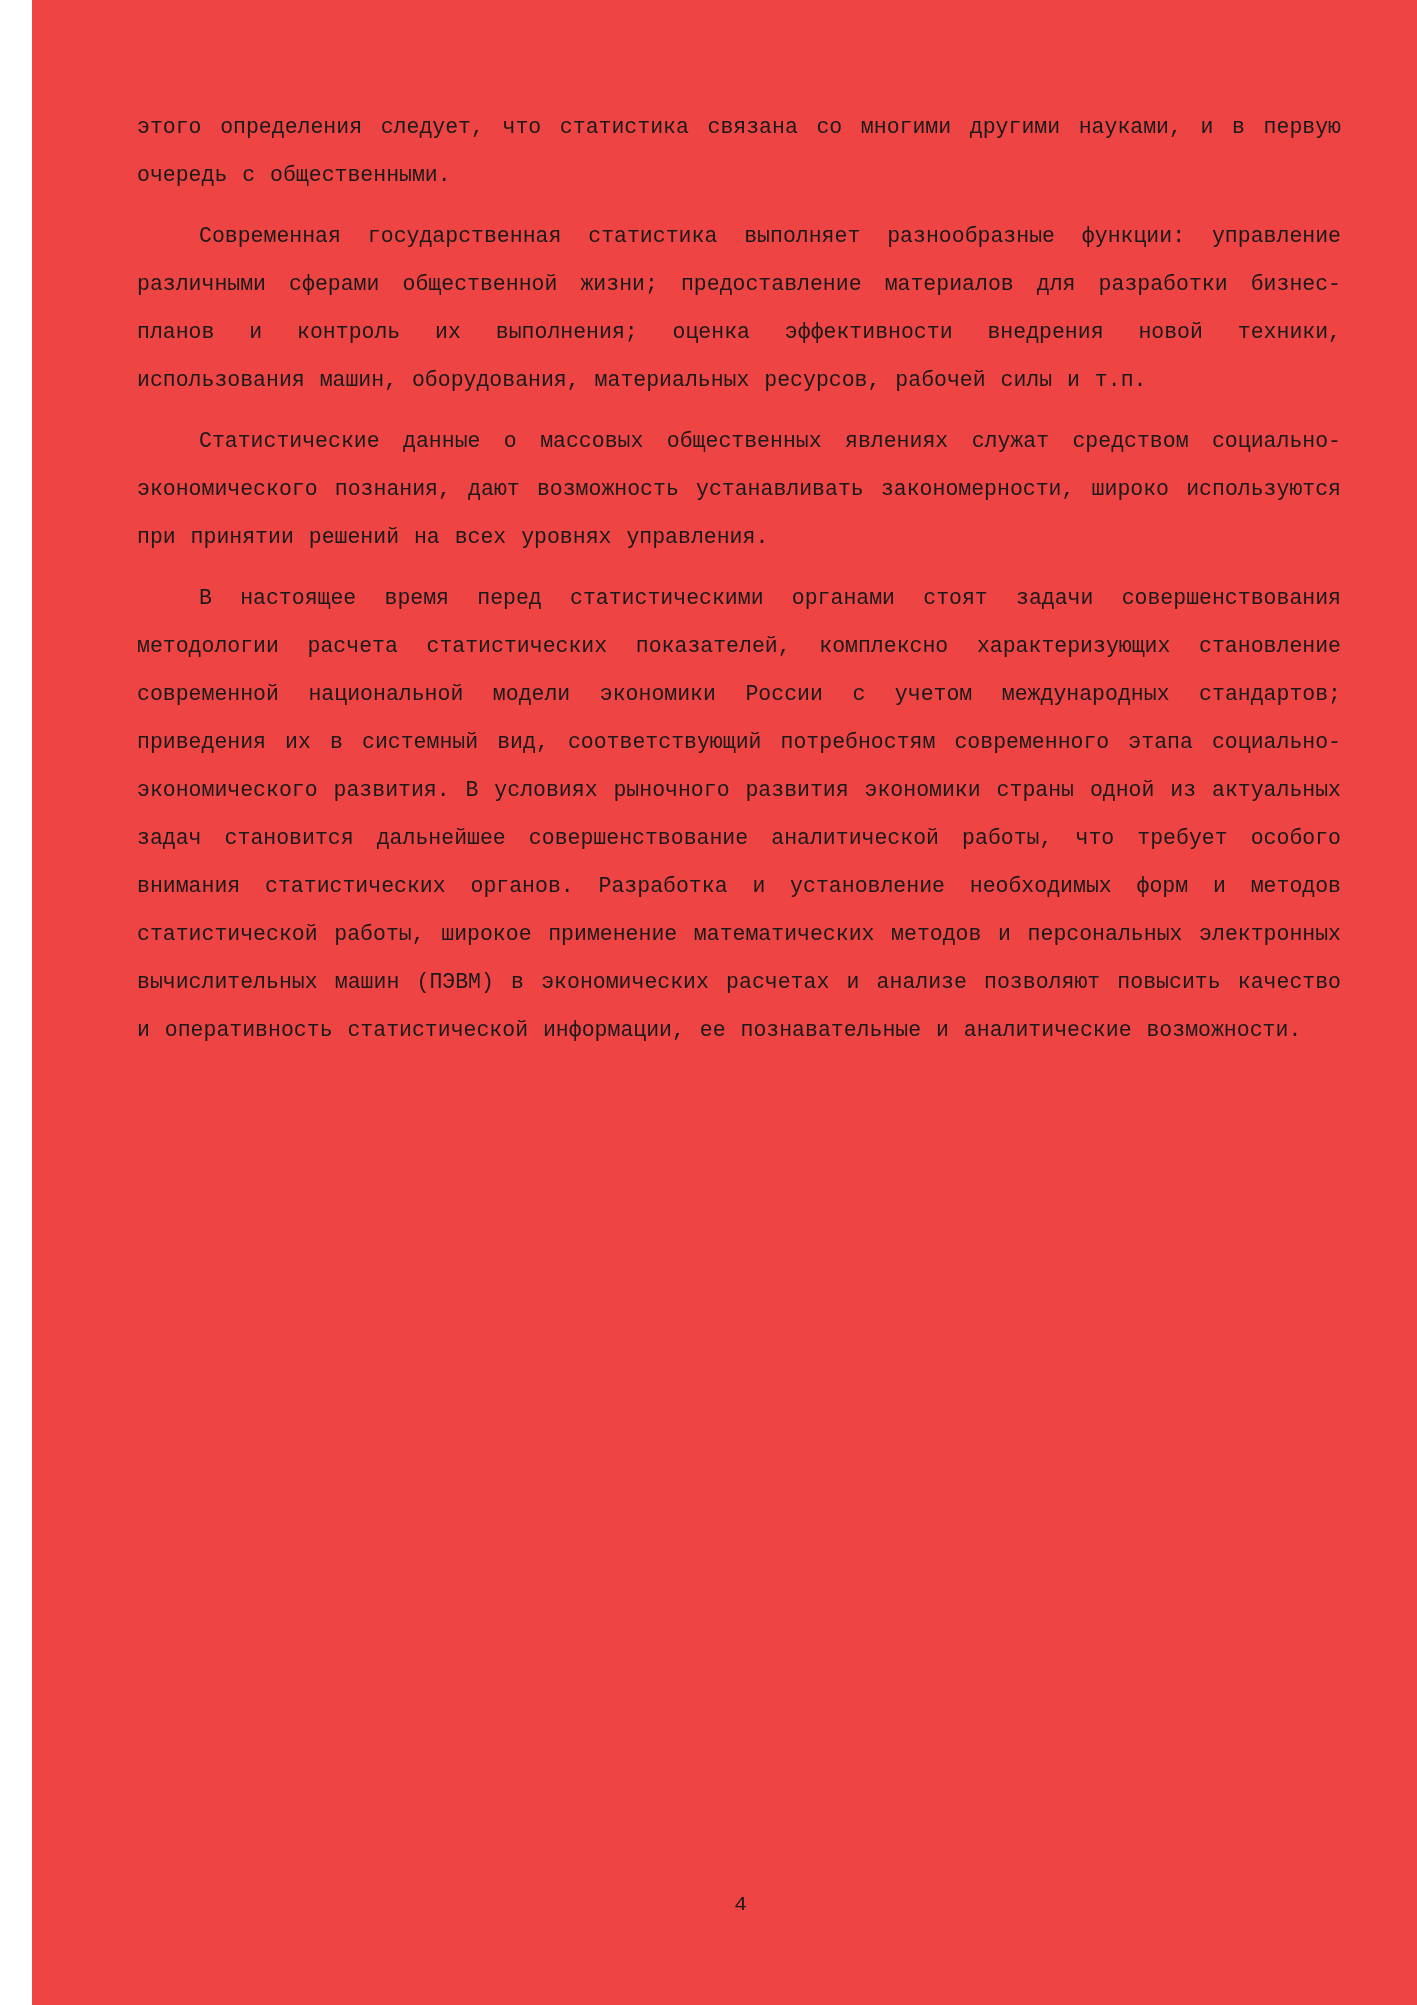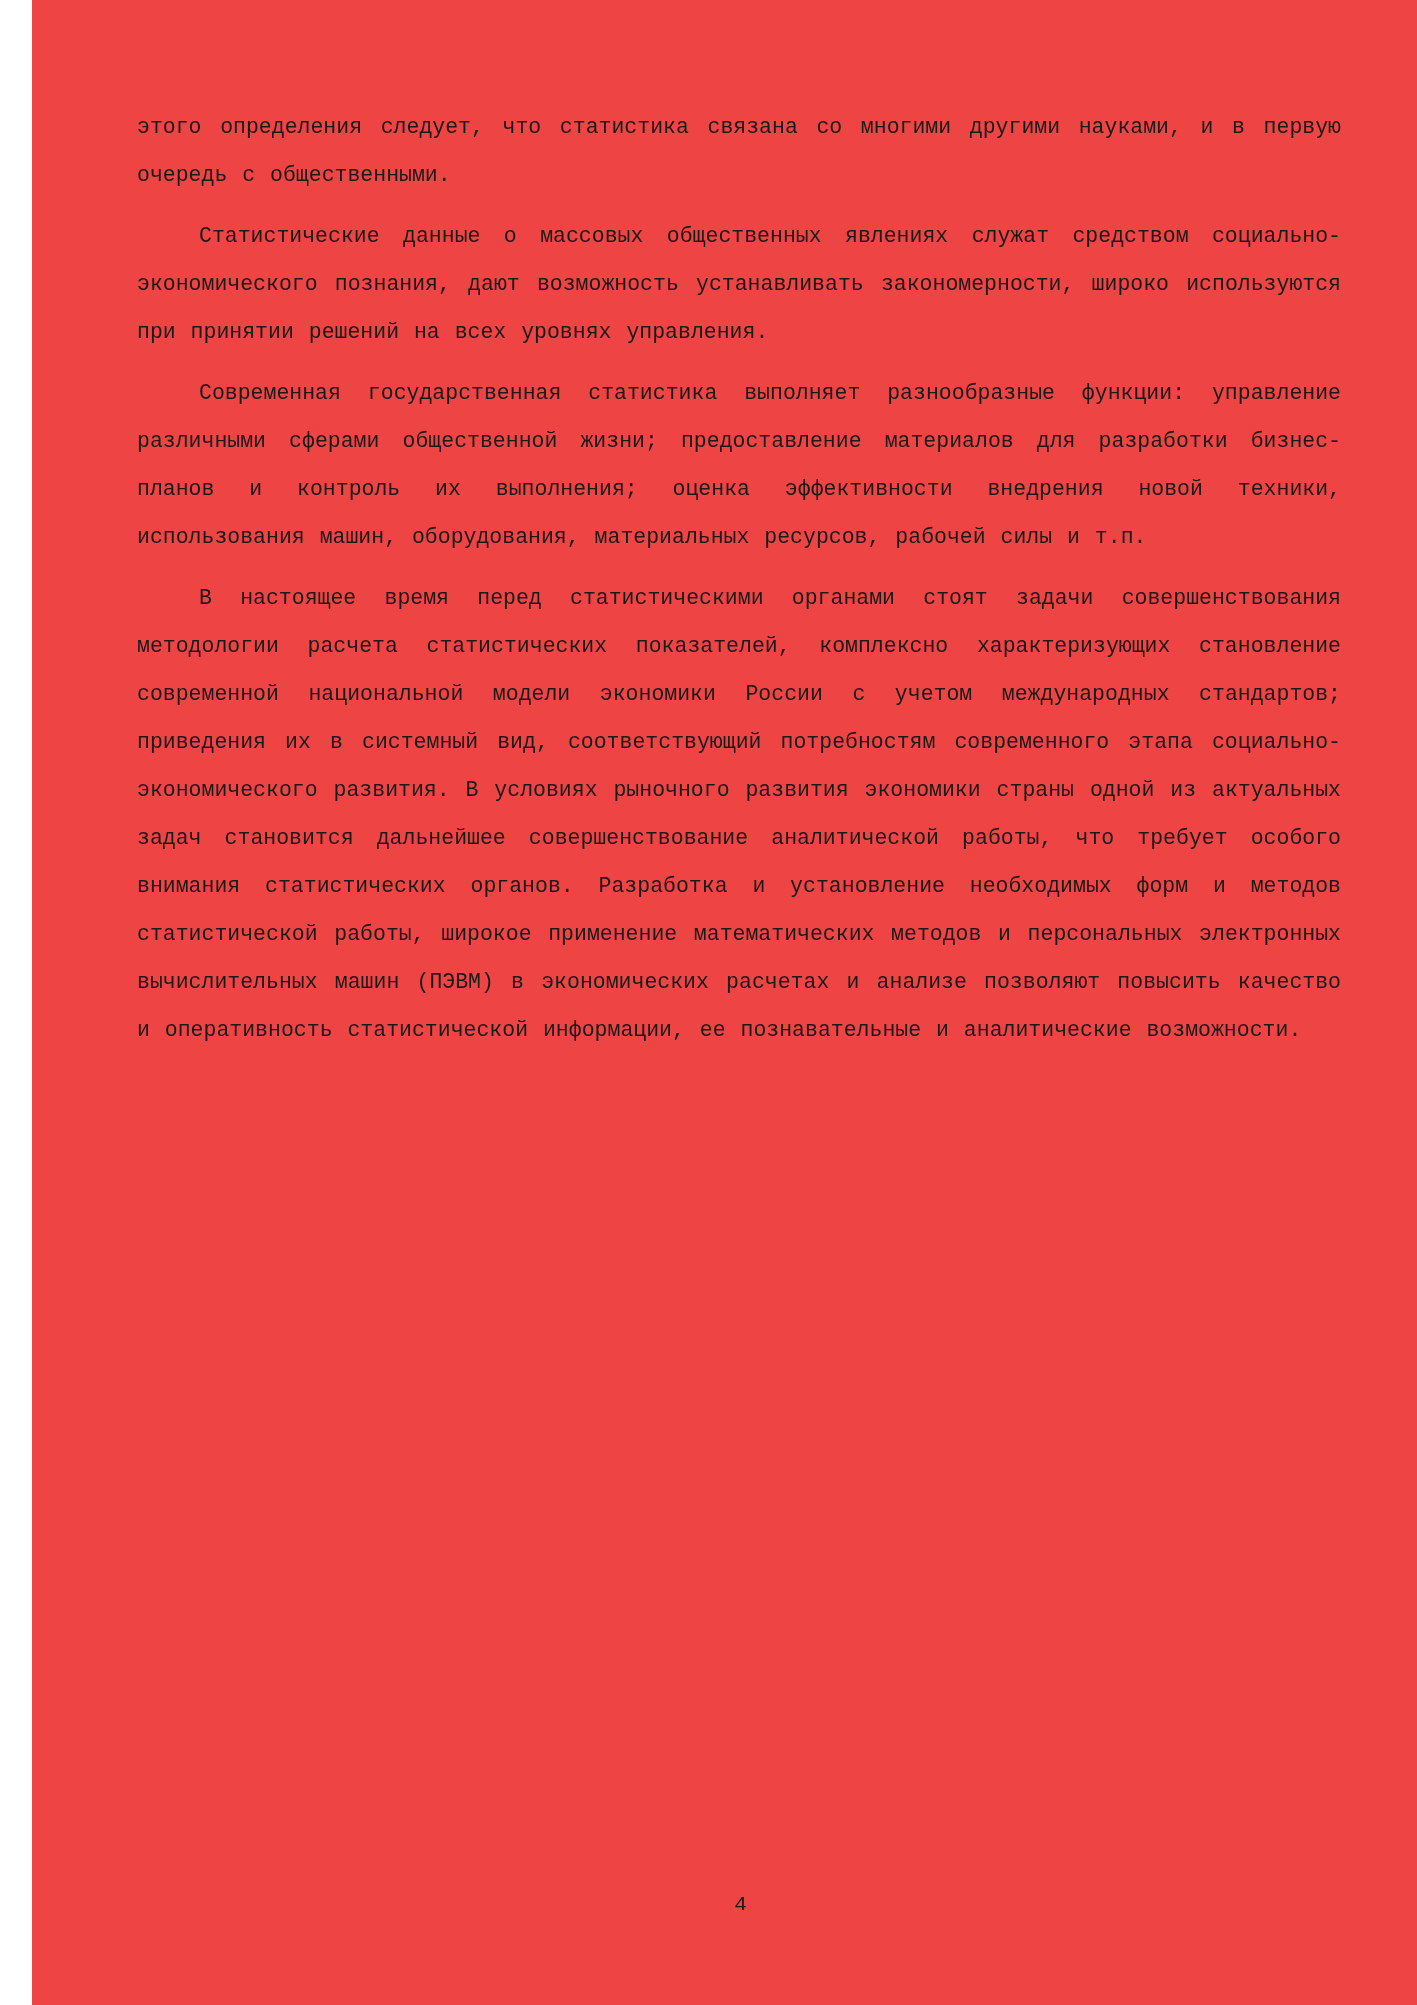--- a/index.html
+++ b/index.html
@@ -44,18 +44,18 @@
     font-size: 21px;
     color: #1a1a1a;
   }
 </style>
 </head>
 <body>
 
 <div class="page">
   <div class="text-block">
     <p class="para no-indent">этого определения следует, что статистика связана со многими другими науками, и в первую очередь с общественными.</p>
+    <p class="para">Современная государственная статистика выполняет разнообразные функции: управление различными сферами общественной жизни; предоставление материалов для разработки бизнес-планов и контроль их выполнения; оценка эффективности внедрения новой техники, использования машин, оборудования, материальных ресурсов, рабочей силы и т.п.</p>
     <p class="para">Статистические данные о массовых общественных явлениях служат средством социально-экономического познания, дают возможность устанавливать закономерности, широко используются при принятии решений на всех уровнях управления.</p>
-    <p class="para">Современная государственная статистика выполняет разнообразные функции: управление различными сферами общественной жизни; предоставление материалов для разработки бизнес-планов и контроль их выполнения; оценка эффективности внедрения новой техники, использования машин, оборудования, материальных ресурсов, рабочей силы и т.п.</p>
     <p class="para">В настоящее время перед статистическими органами стоят задачи совершенствования методологии расчета статистических показателей, комплексно характеризующих становление современной национальной модели экономики России с учетом международных стандартов; приведения их в системный вид, соответствующий потребностям современного этапа социально-экономического развития. В условиях рыночного развития экономики страны одной из актуальных задач становится дальнейшее совершенствование аналитической работы, что требует особого внимания статистических органов. Разработка и установление необходимых форм и методов статистической работы, широкое применение математических методов и персональных электронных вычислительных машин (ПЭВМ) в экономических расчетах и анализе позволяют повысить качество и оперативность статистической информации, ее познавательные и аналитические возможности.</p>
   </div>
   <div class="page-number">4</div>
 </div>
 
 </body></html>

